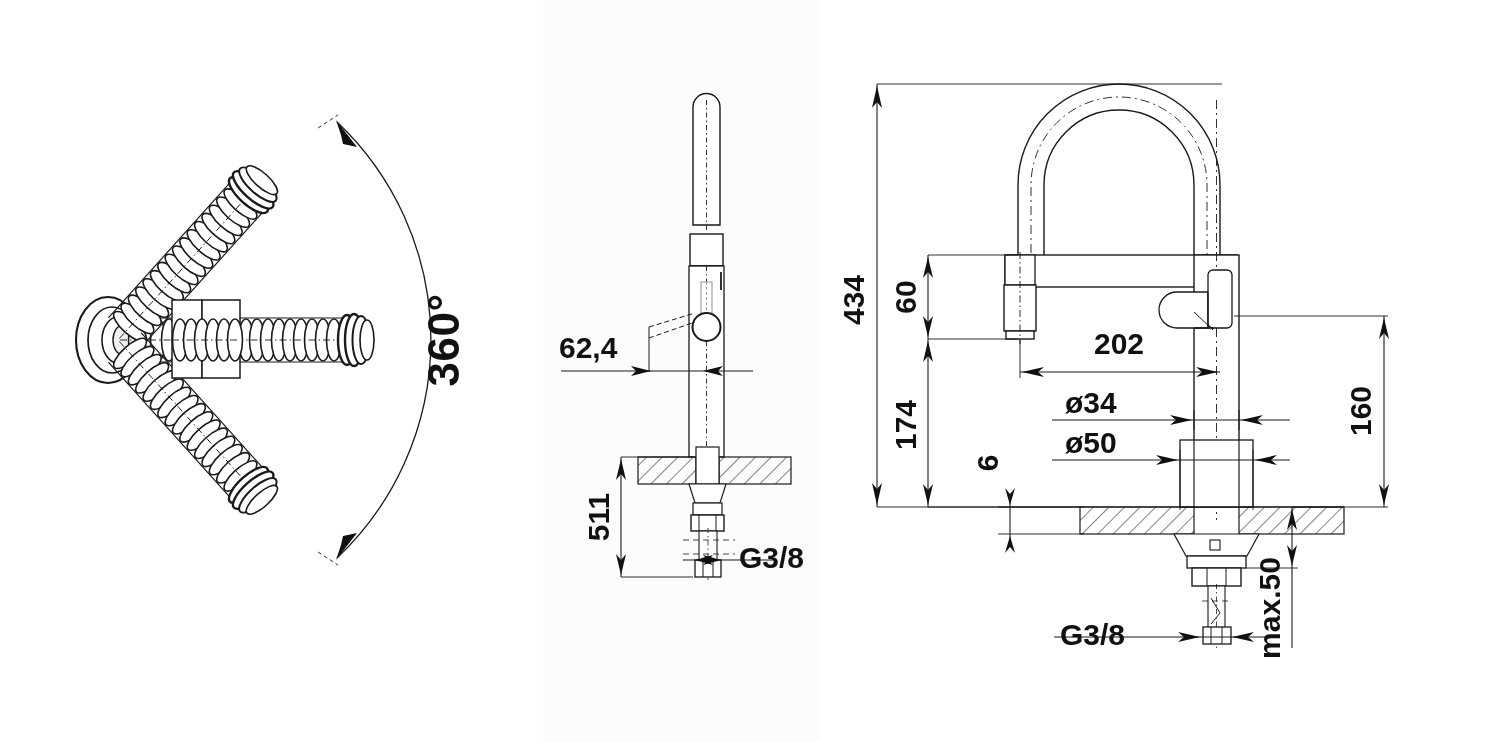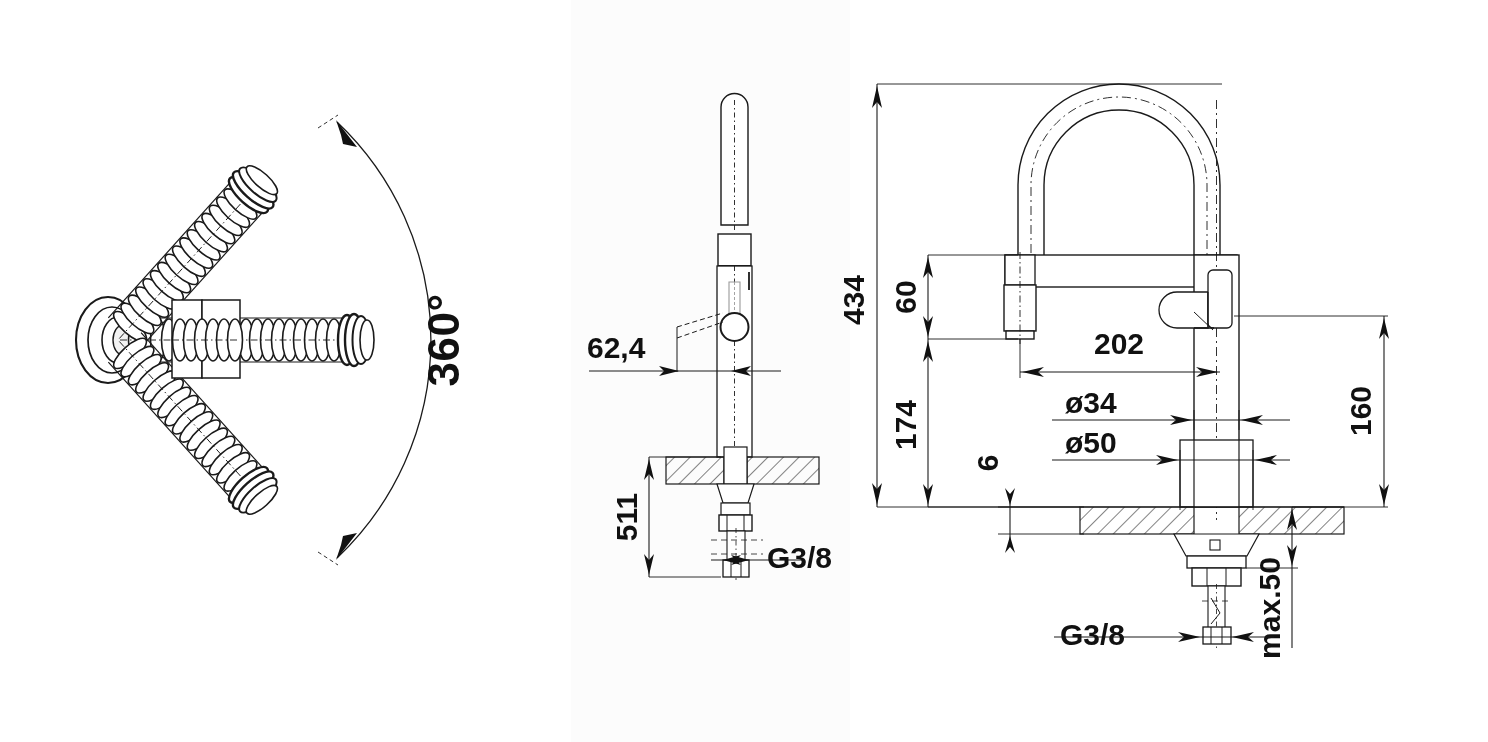--- a/index.html
+++ b/index.html
@@ -5,21 +5,21 @@
 <style>
   html,body{margin:0;padding:0;background:#ffffff;}
   body{
     width:1488px;height:742px;overflow:hidden;
     font-family:"Liberation Sans", sans-serif;
     background:#ffffff;
   }
   #sheet{position:relative;width:1488px;height:742px;background:#fff;}
   .panel{position:absolute;top:0;height:742px;}
   #panel-plan{left:0;width:543px;}
-  #panel-front{left:571px;width:279px;background:#fcfcfc;}
+  #panel-front{left:543px;width:279px;background:#fcfcfc;}
   #panel-side{left:822px;width:666px;}
   svg{display:block;}
   .dimtxt{
     font-family:"Liberation Sans", sans-serif;
     font-weight:bold;
     fill:#111111;
   }
 </style>
 </head>
 <body>

